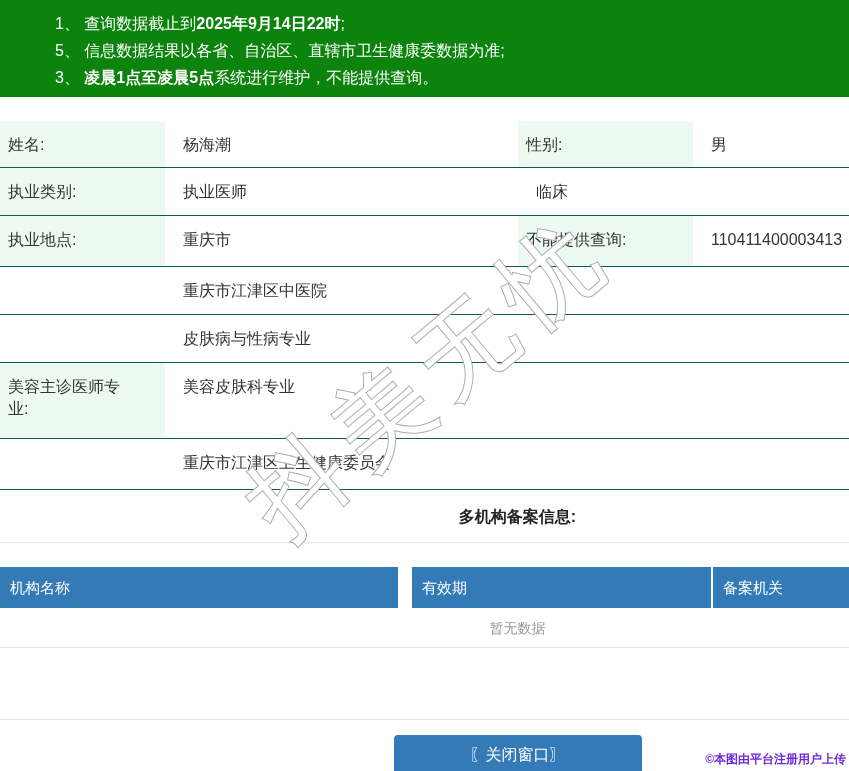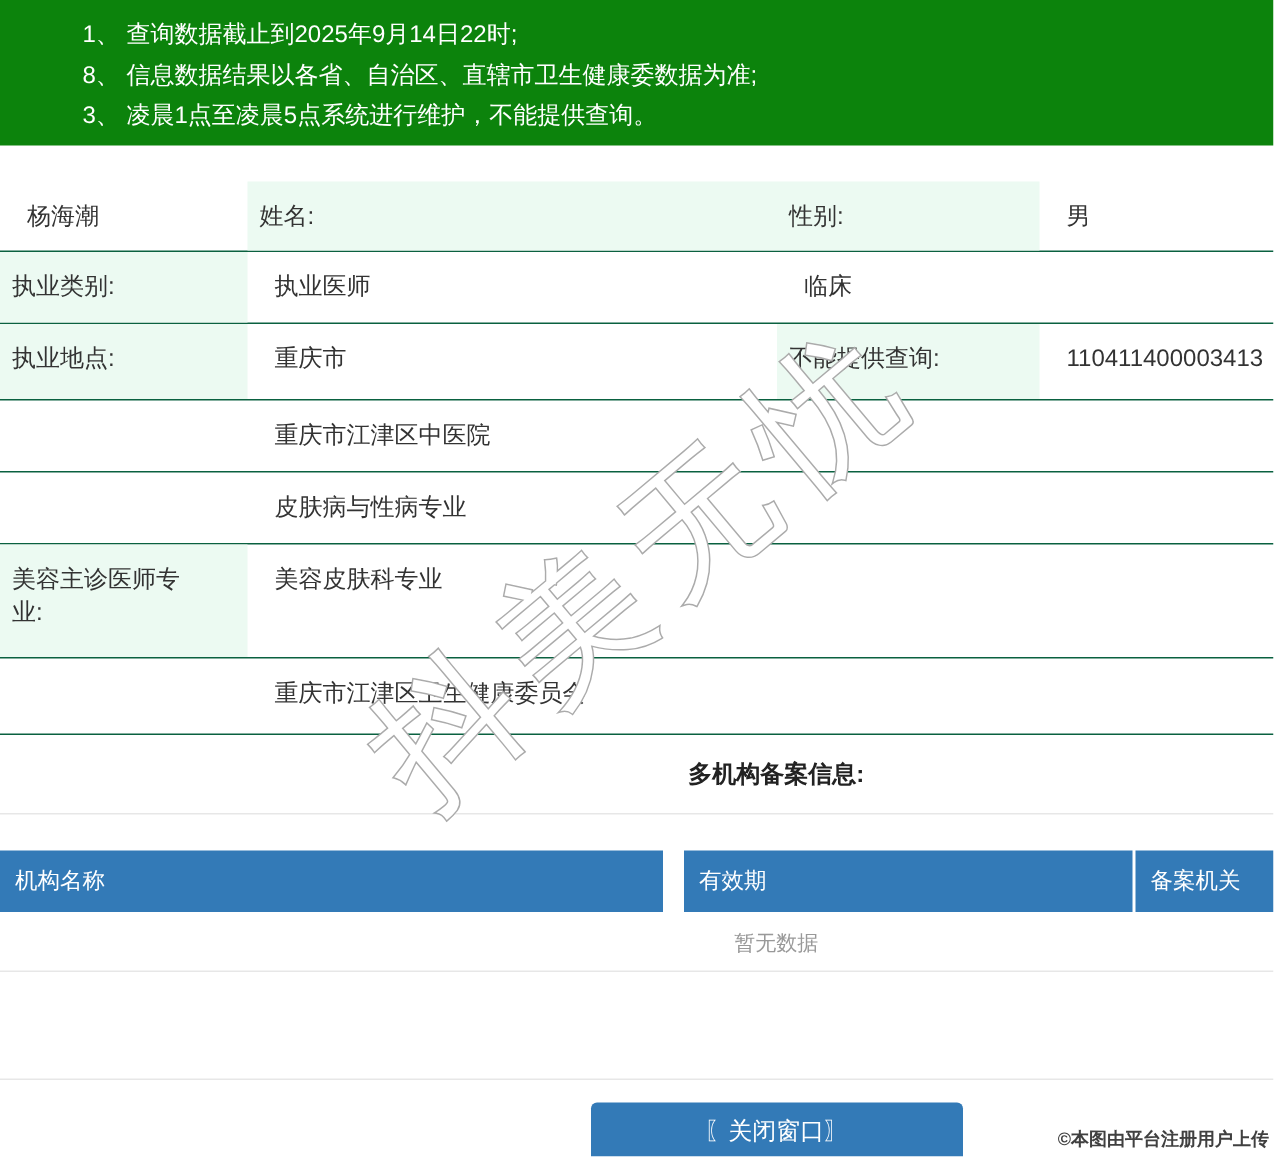--- a/index.html
+++ b/index.html
@@ -10,21 +10,21 @@
     overflow:hidden; background:#fff;
   }
   .page { width:1035px; }
 
   
   .banner {
     width:1035px; height:97px; background:#0c830c;
     color:#fff; padding:10px 0 0 55px;
   }
   .banner .note { font-size:16px; line-height:27px; white-space:nowrap; }
-  .banner .note b { font-weight:normal; }
+  .banner .note b { font-weight:bold; }
 
   
   .info-table { margin-top:24px; width:1035px; }
   .irow {
     display:grid; grid-template-columns:165px 353px 175px 1fr;
     border-bottom:1px solid #0a6140; width:1035px;
   }
   .cell { font-size:16px; color:#333; line-height:22px; }
   .cell.label { background:#ecfaf2; padding:13px 30px 0 8px; }
   .cell.value { padding:13px 0 0 18px; }
@@ -37,21 +37,21 @@
   }
   .divider { width:1035px; height:1px; background:#e7e7e7; }
   .divider.d1 { margin-top:16px; }
 
   
   .reg-header { margin-top:24px; width:1035px; height:41px; display:flex; }
   .reg-cell {
     background:#337ab7; color:#fff; font-size:15px;
     line-height:41px; padding-left:10px; height:41px;
   }
-  .reg-cell.c1 { width:442px; }
+  .reg-cell.c1 { width:398px; }
   .reg-cell.c2 { width:299px; margin-left:14px; }
   .reg-cell.c3 { flex:1; margin-left:2px; }
   .empty-row {
     width:1035px; height:40px; line-height:40px; text-align:center;
     color:#999; font-size:14px; border-bottom:1px solid #e7e7e7;
   }
   .table-spacer { width:1035px; height:72px; border-bottom:1px solid #e7e7e7; }
 
   
   .button-bar { width:1035px; padding-top:15px; text-align:center; }
@@ -67,40 +67,40 @@
     position:absolute; left:430px; top:378px; z-index:5;
     transform:translate(-50%,-50%) rotate(-40deg);
     font-size:95px; letter-spacing:14px; white-space:nowrap;
     color:#fff; -webkit-text-stroke:2px #ababab; paint-order:stroke fill;
     pointer-events:none;
   }
 
   
   .credit {
     position:absolute; right:3px; top:751px; z-index:6;
-    font-size:12px; font-weight:bold; color:#404040; white-space:nowrap;
+    font-size:12px; font-weight:bold; color:#6d28d9; white-space:nowrap;
     text-shadow:-1px -1px 0 #fff, 1px -1px 0 #fff, -1px 1px 0 #fff, 1px 1px 0 #fff;
   }
 </style>
 </head>
 <body>
 
 <div class="viewport">
   <div class="page">
 
     <div class="banner">
       <div class="note"><span>1、 查询数据截止到</span><b>2025年9月14日22时</b><span>;</span></div>
-      <div class="note"><span>8、 信息数据结果以各省、自治区、直辖市卫生健康委数据为准;</span><b></b><span></span></div>
+      <div class="note"><span>5、 信息数据结果以各省、自治区、直辖市卫生健康委数据为准;</span><b></b><span></span></div>
       <div class="note"><span>3、 </span><b>凌晨1点至凌晨5点</b><span>系统进行维护，不能提供查询。</span></div>
     </div>
 
     <div class="info-table">
       <div class="irow" style="height:47px">
+        <div class="cell label">姓名:</div>
         <div class="cell value">杨海潮</div>
-        <div class="cell label">姓名:</div>
         <div class="cell label">性别:</div>
         <div class="cell value">男</div>
       </div>
       <div class="irow" style="height:48px">
         <div class="cell label">执业类别:</div>
         <div class="cell value">执业医师</div>
         <div class="cell value">临床</div>
       </div>
       <div class="irow" style="height:51px">
         <div class="cell label">执业地点:</div>

